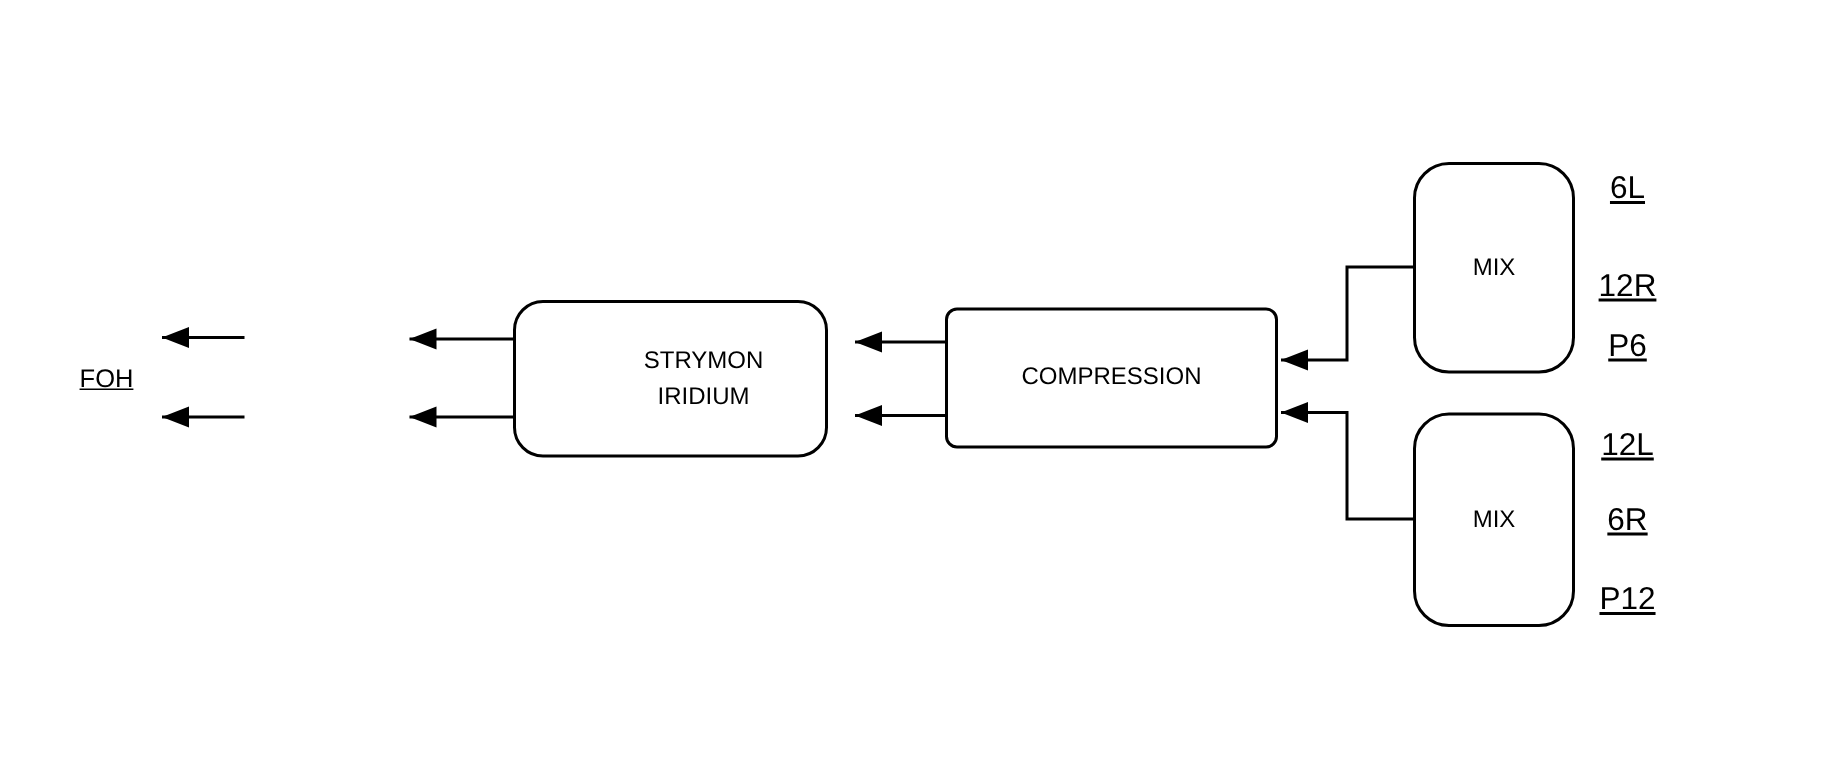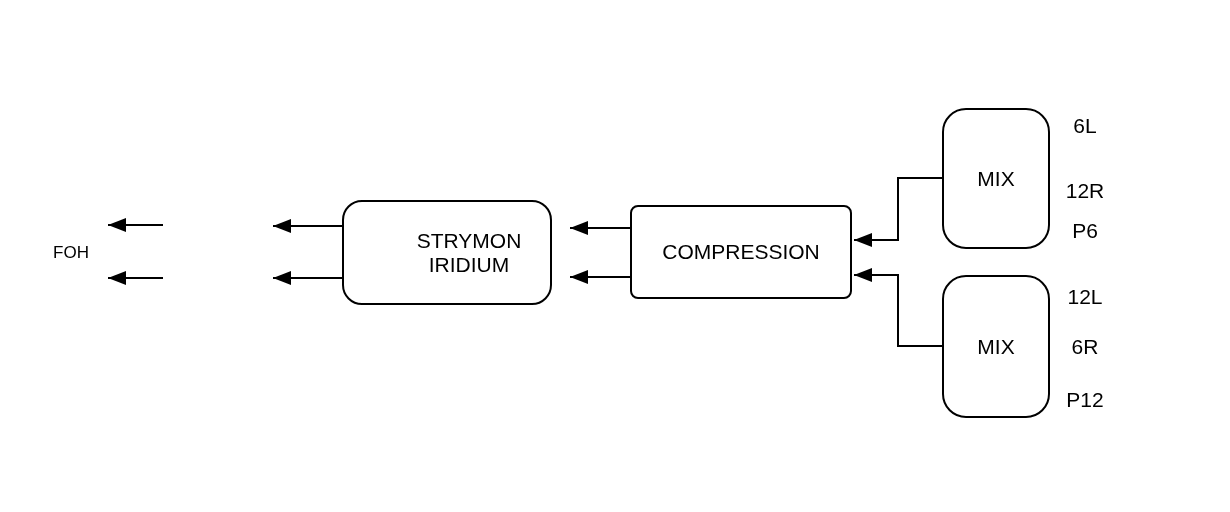--- a/index.html
+++ b/index.html
@@ -37,37 +37,38 @@
   .node {
     position: absolute;
     box-sizing: border-box;
     background: var(--node-fill, #ffffff);
     border: 2px solid var(--stroke, #000000);
     display: flex;
     align-items: center;
     justify-content: center;
   }
   .node-label {
-    font-size: 21px;
+    font-size: 16px;
     line-height: 24px;
     text-align: center;
     white-space: pre-line;
     color: var(--text, #000000);
   }
   .node-di { left: 164px; top: 200px; width: 108px; height: 107px; border-radius: 18px; }
   .node-strymon { left: 342px; top: 200px; width: 210px; height: 105px; border-radius: 20px; padding-left: 44px; }
   .node-compression { left: 630px; top: 205px; width: 222px; height: 94px; border-radius: 8px; }
   .node-mix-top { left: 942px; top: 108px; width: 108px; height: 141px; border-radius: 24px; }
   .node-mix-bottom { left: 942px; top: 275px; width: 108px; height: 143px; border-radius: 24px; }
   .free-label {
     position: absolute;
     font-size: 21px;
     line-height: 26px;
     text-align: center;
     color: var(--text, #000000);
+    text-decoration: underline;
   }
   .foh-label { left: 38px; top: 240px; width: 66px; font-size: 17px; }
   .port { left: 1056px; width: 58px; }
   .port-6l  { top: 113px; }
   .port-12r { top: 178px; }
   .port-p6  { top: 218px; }
   .port-12l { top: 284px; }
   .port-6r  { top: 334px; }
   .port-p12 { top: 387px; }
 </style>

